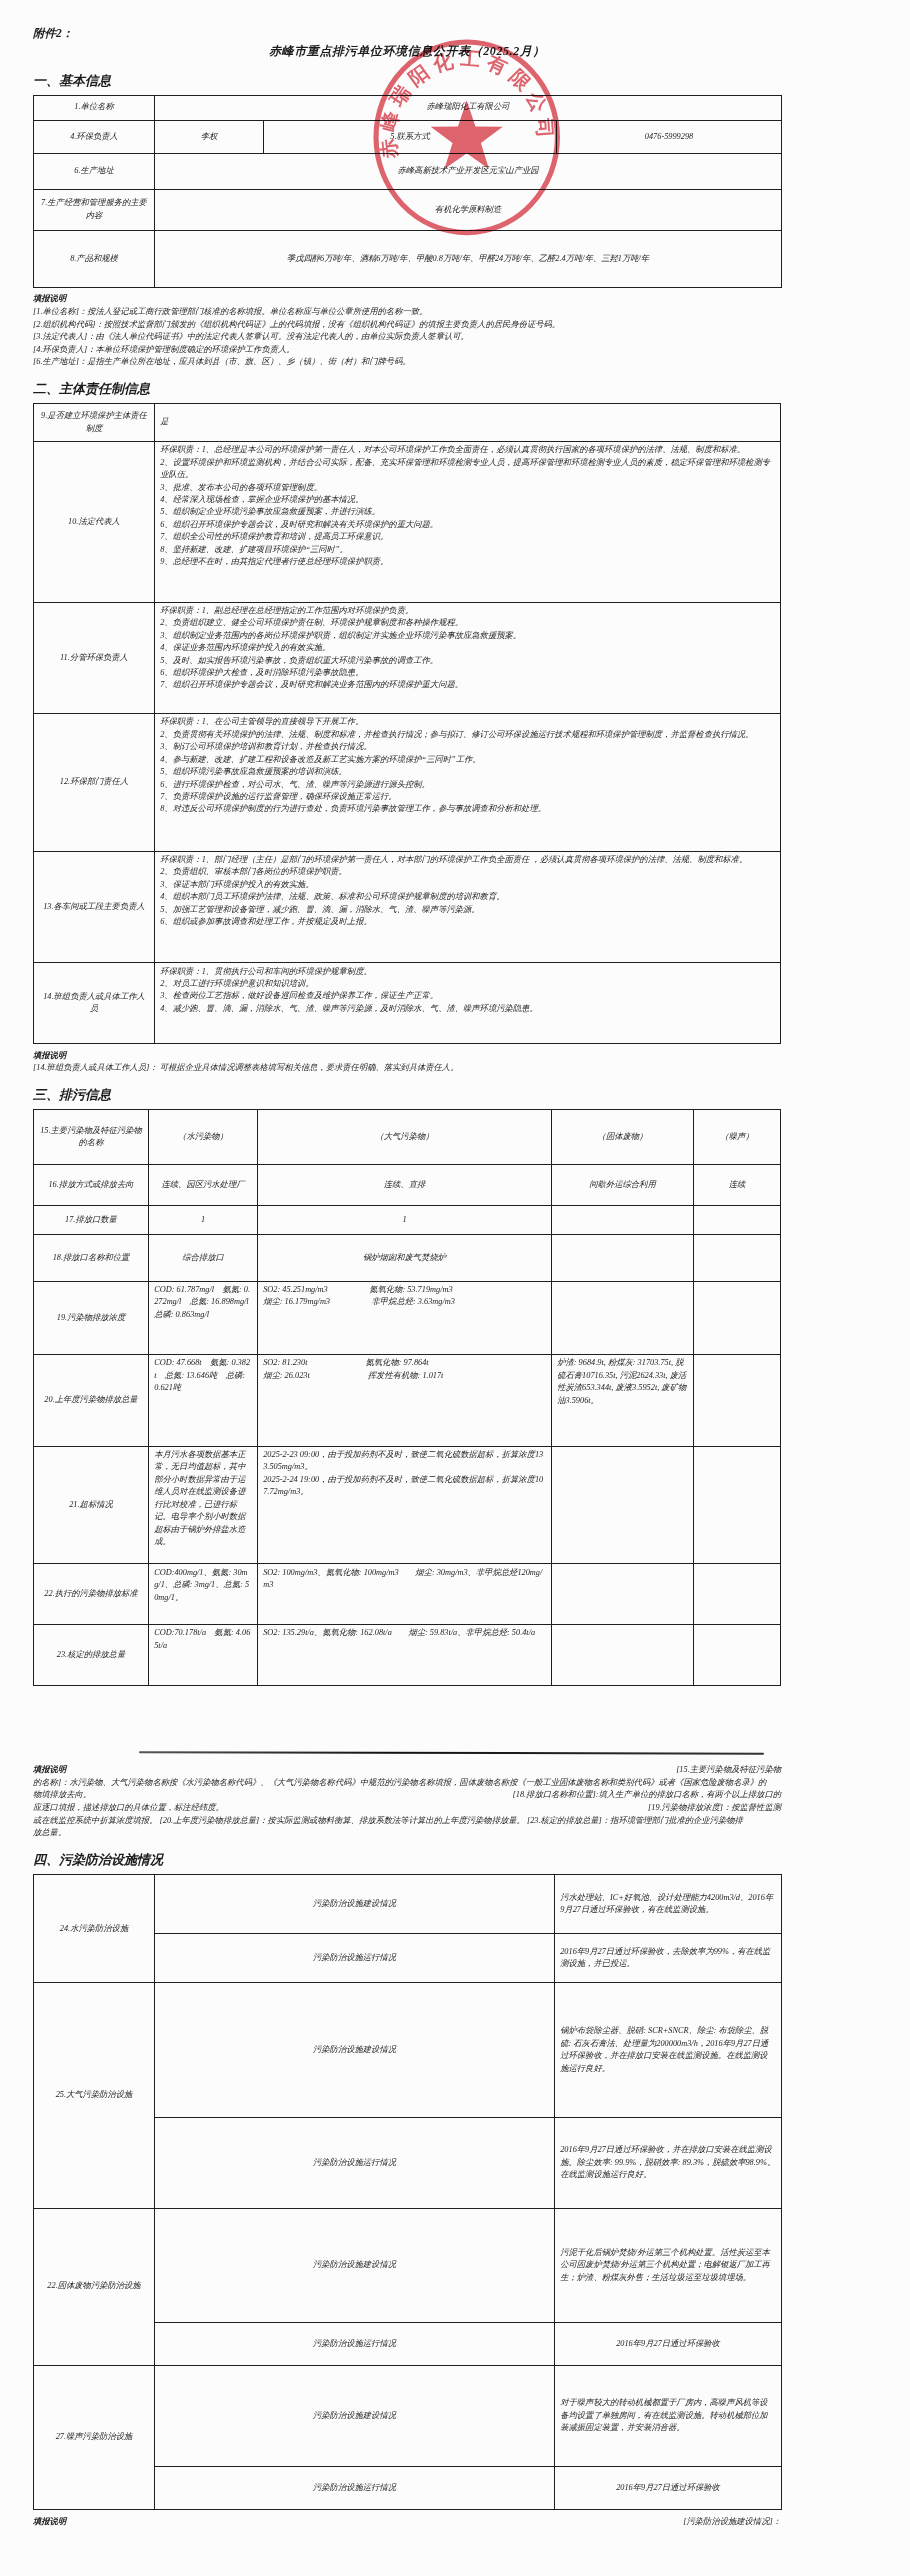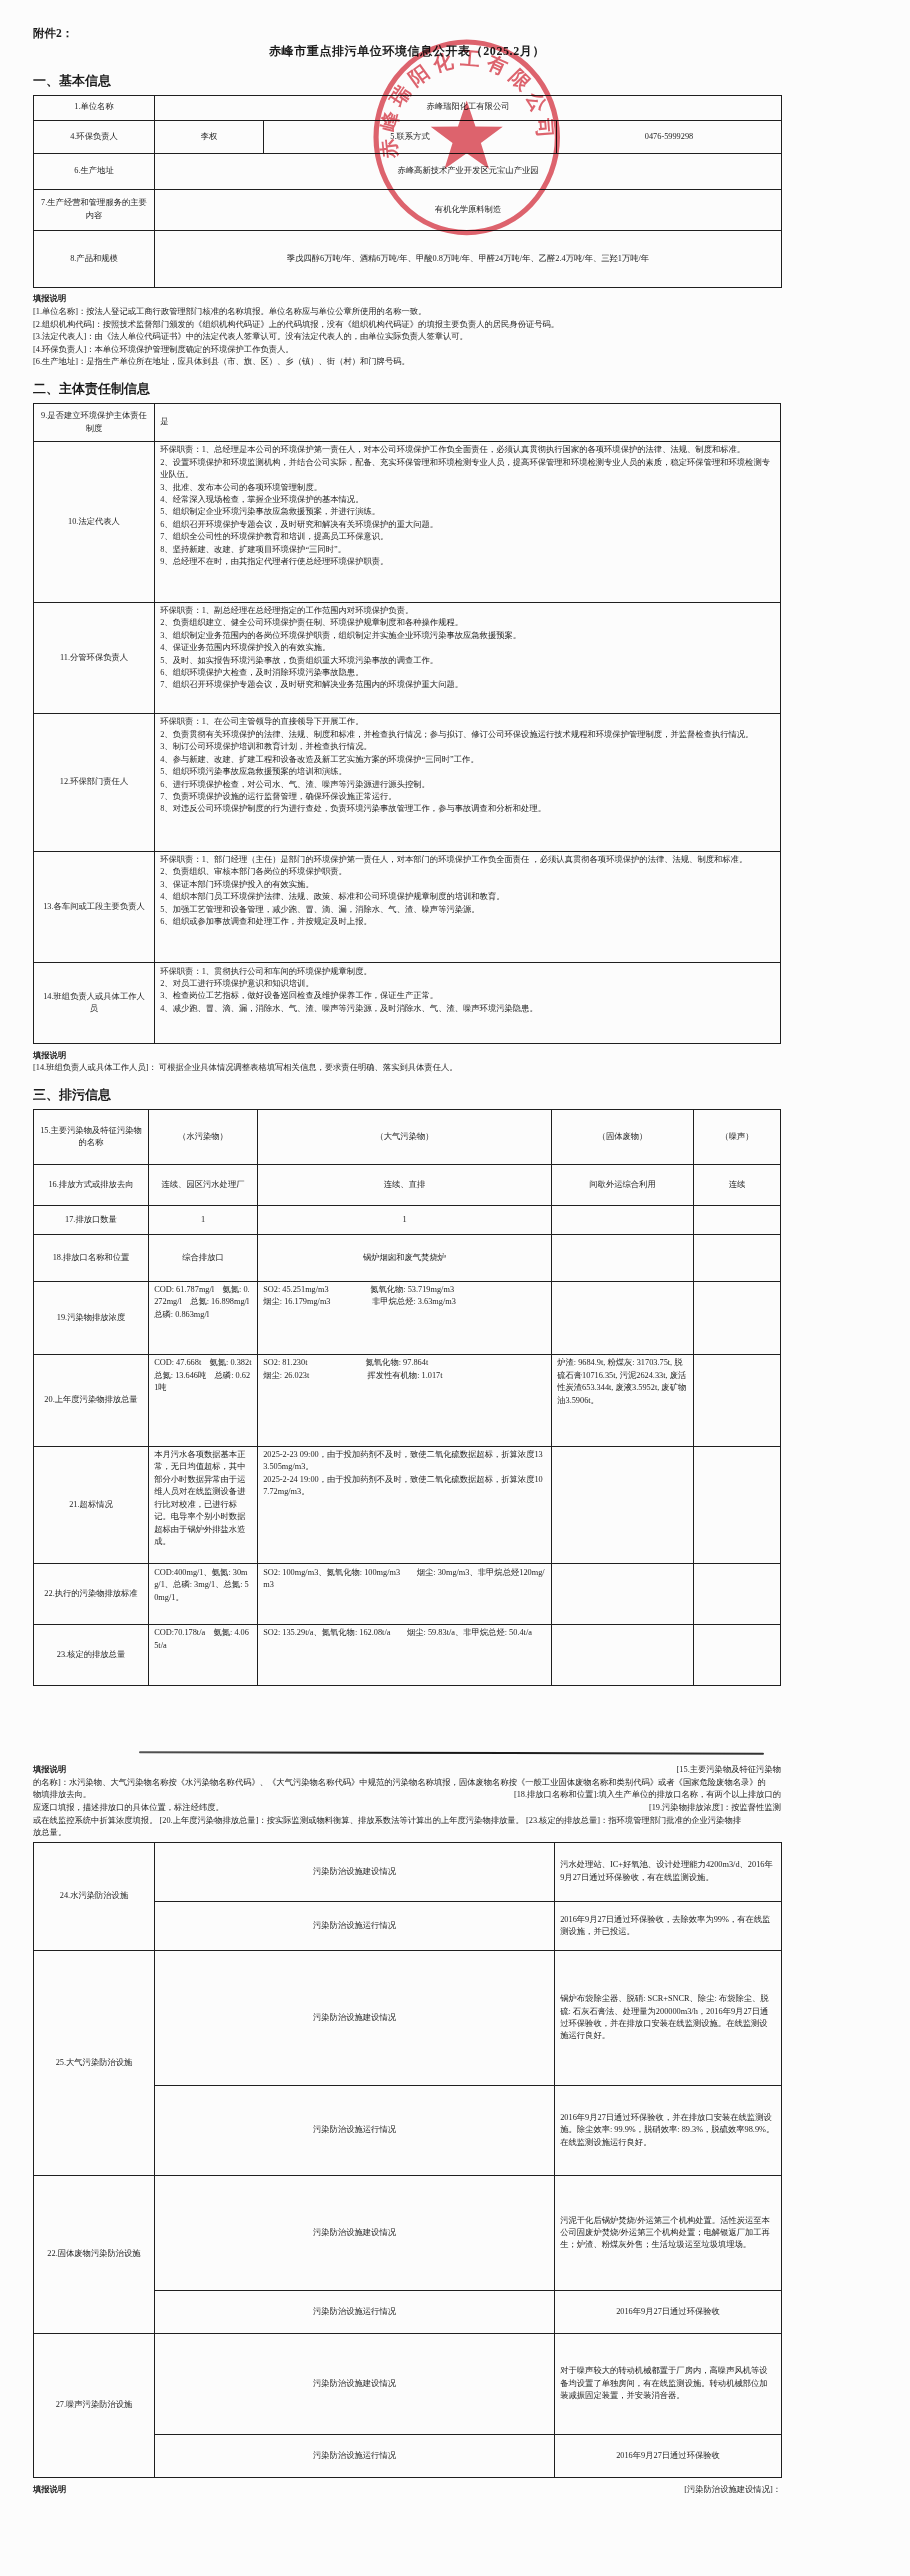--- a/index.html
+++ b/index.html
@@ -2,21 +2,21 @@
 <html style="font-size:9.2px"><head>
 <meta charset="utf-8">
 <style>
   html,body{margin:0;padding:0;}
   body{
     width:911px;height:2576px;overflow:hidden;position:relative;
     background:#fcfcfc;color:#1c1c1c;
     font-family:"Liberation Serif","DejaVu Serif",serif;
     font-size:8.3px;line-height:1.5;
   }
-  .wrap{width:748px;margin-left:33px;position:relative;}
+  .wrap{width:748px;margin-left:33px;position:relative;font-style:italic;}
   .attach{font-size:11.5px;font-weight:bold;padding-top:25px;}
   .doc-title{font-size:12px;font-weight:bold;text-align:center;letter-spacing:0.6px;margin-top:0;}
   .sec-head{font-size:13px;font-weight:bold;margin:10.3px 0 4.6px 0;}
   table{border-collapse:collapse;width:748px;table-layout:fixed;background:transparent;}
   td{border:1.1px solid #1f1f1f;padding:2.3px 5.2px;vertical-align:middle;word-break:break-all;}
   td.lbl{text-align:center;}
   td.c{text-align:center;}
   td.l{text-align:left;}
   td.top{vertical-align:top;}
   .pre{white-space:pre-line;}
@@ -247,20 +247,21 @@
       <span>[18.排放口名称和位置]:填入生产单位的排放口名称，有两个以上排放口的</span>
     </div>
     <div class="nflex nline">
       <span>应逐口填报，描述排放口的具体位置，标注经纬度。</span>
       <span>[19.污染物排放浓度]：按监督性监测</span>
     </div>
     <div class="nline">或在线监控系统中折算浓度填报。 [20.上年度污染物排放总量]：按实际监测或物料衡算、排放系数法等计算出的上年度污染物排放量。 [23.核定的排放总量]：指环境管理部门批准的企业污染物排</div>
     <div class="nline">放总量。</div>
   </div>
 
+  <div class="sec-head">四、污染防治设施情况</div>
 
   <table class="t-fac">
     <colgroup>
         <col style="width:121px">
         <col style="width:400px">
         <col style="width:227px">
       </colgroup>
     <tbody>
         <tr>
       <td class="lbl" rowspan="2">24.水污染防治设施</td>

